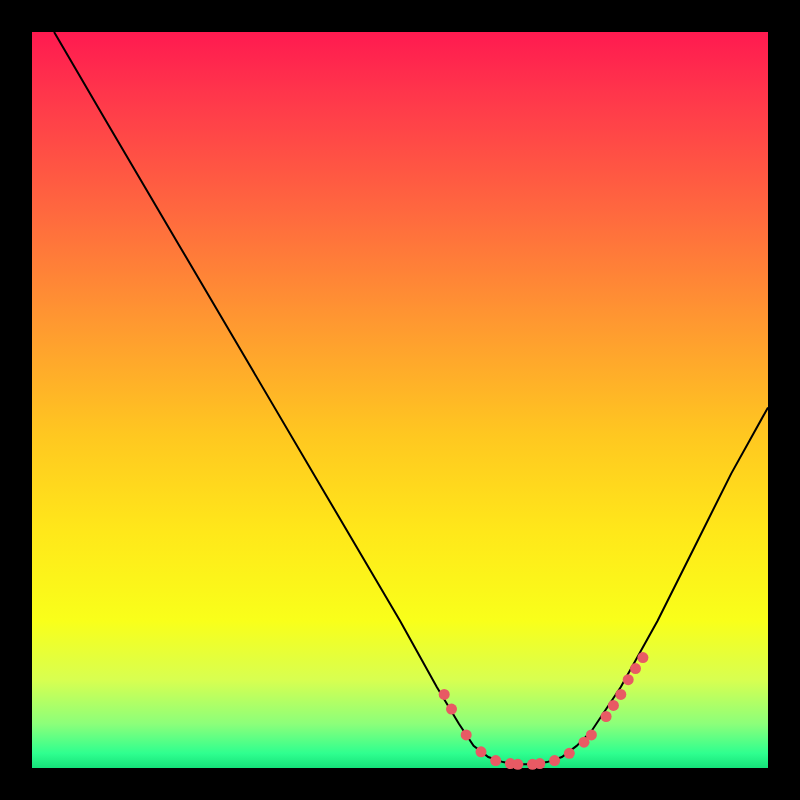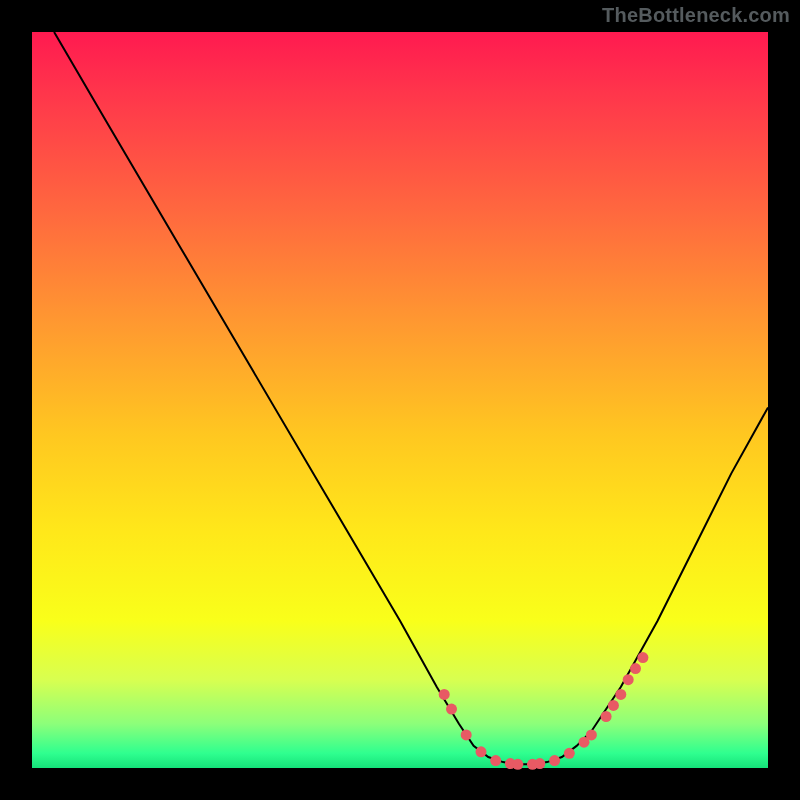--- a/index.html
+++ b/index.html
@@ -57,21 +57,20 @@
     font-size: 20px;
     font-weight: 600;
     letter-spacing: 0.2px;
     user-select: none;
   }
 </style>
 </head>
 <body>
 
 <div class="frame">
-  <div class="watermark">TheBottleneck.com</div>
   <div class="plot-area">
     <svg class="curve" viewBox="0 0 736 736">
       <path id="curve-path" fill="none" stroke="#000000" stroke-width="2" d="M22.1 0.0 L73.6 88.3 L147.2 213.4 L220.8 338.6 L294.4 463.7 L368.0 588.8 L404.8 655.0 L426.9 691.8 L441.6 713.9 L456.3 725.0 L471.0 730.1 L485.8 732.3 L500.5 732.3 L515.2 730.1 L529.9 725.0 L544.6 713.9 L559.4 699.2 L588.8 655.0 L625.6 588.8 L662.4 515.2 L699.2 441.6 L736.0 375.4"></path>
       <g id="dots-group">
           <circle cx="412.2" cy="662.4" r="5.5" fill="#e85a64"></circle>
           <circle cx="419.5" cy="677.1" r="5.5" fill="#e85a64"></circle>
           <circle cx="434.2" cy="702.9" r="5.5" fill="#e85a64"></circle>
           <circle cx="449.0" cy="719.8" r="5.5" fill="#e85a64"></circle>
           <circle cx="463.7" cy="728.6" r="5.5" fill="#e85a64"></circle>
           <circle cx="478.4" cy="731.6" r="5.5" fill="#e85a64"></circle>

